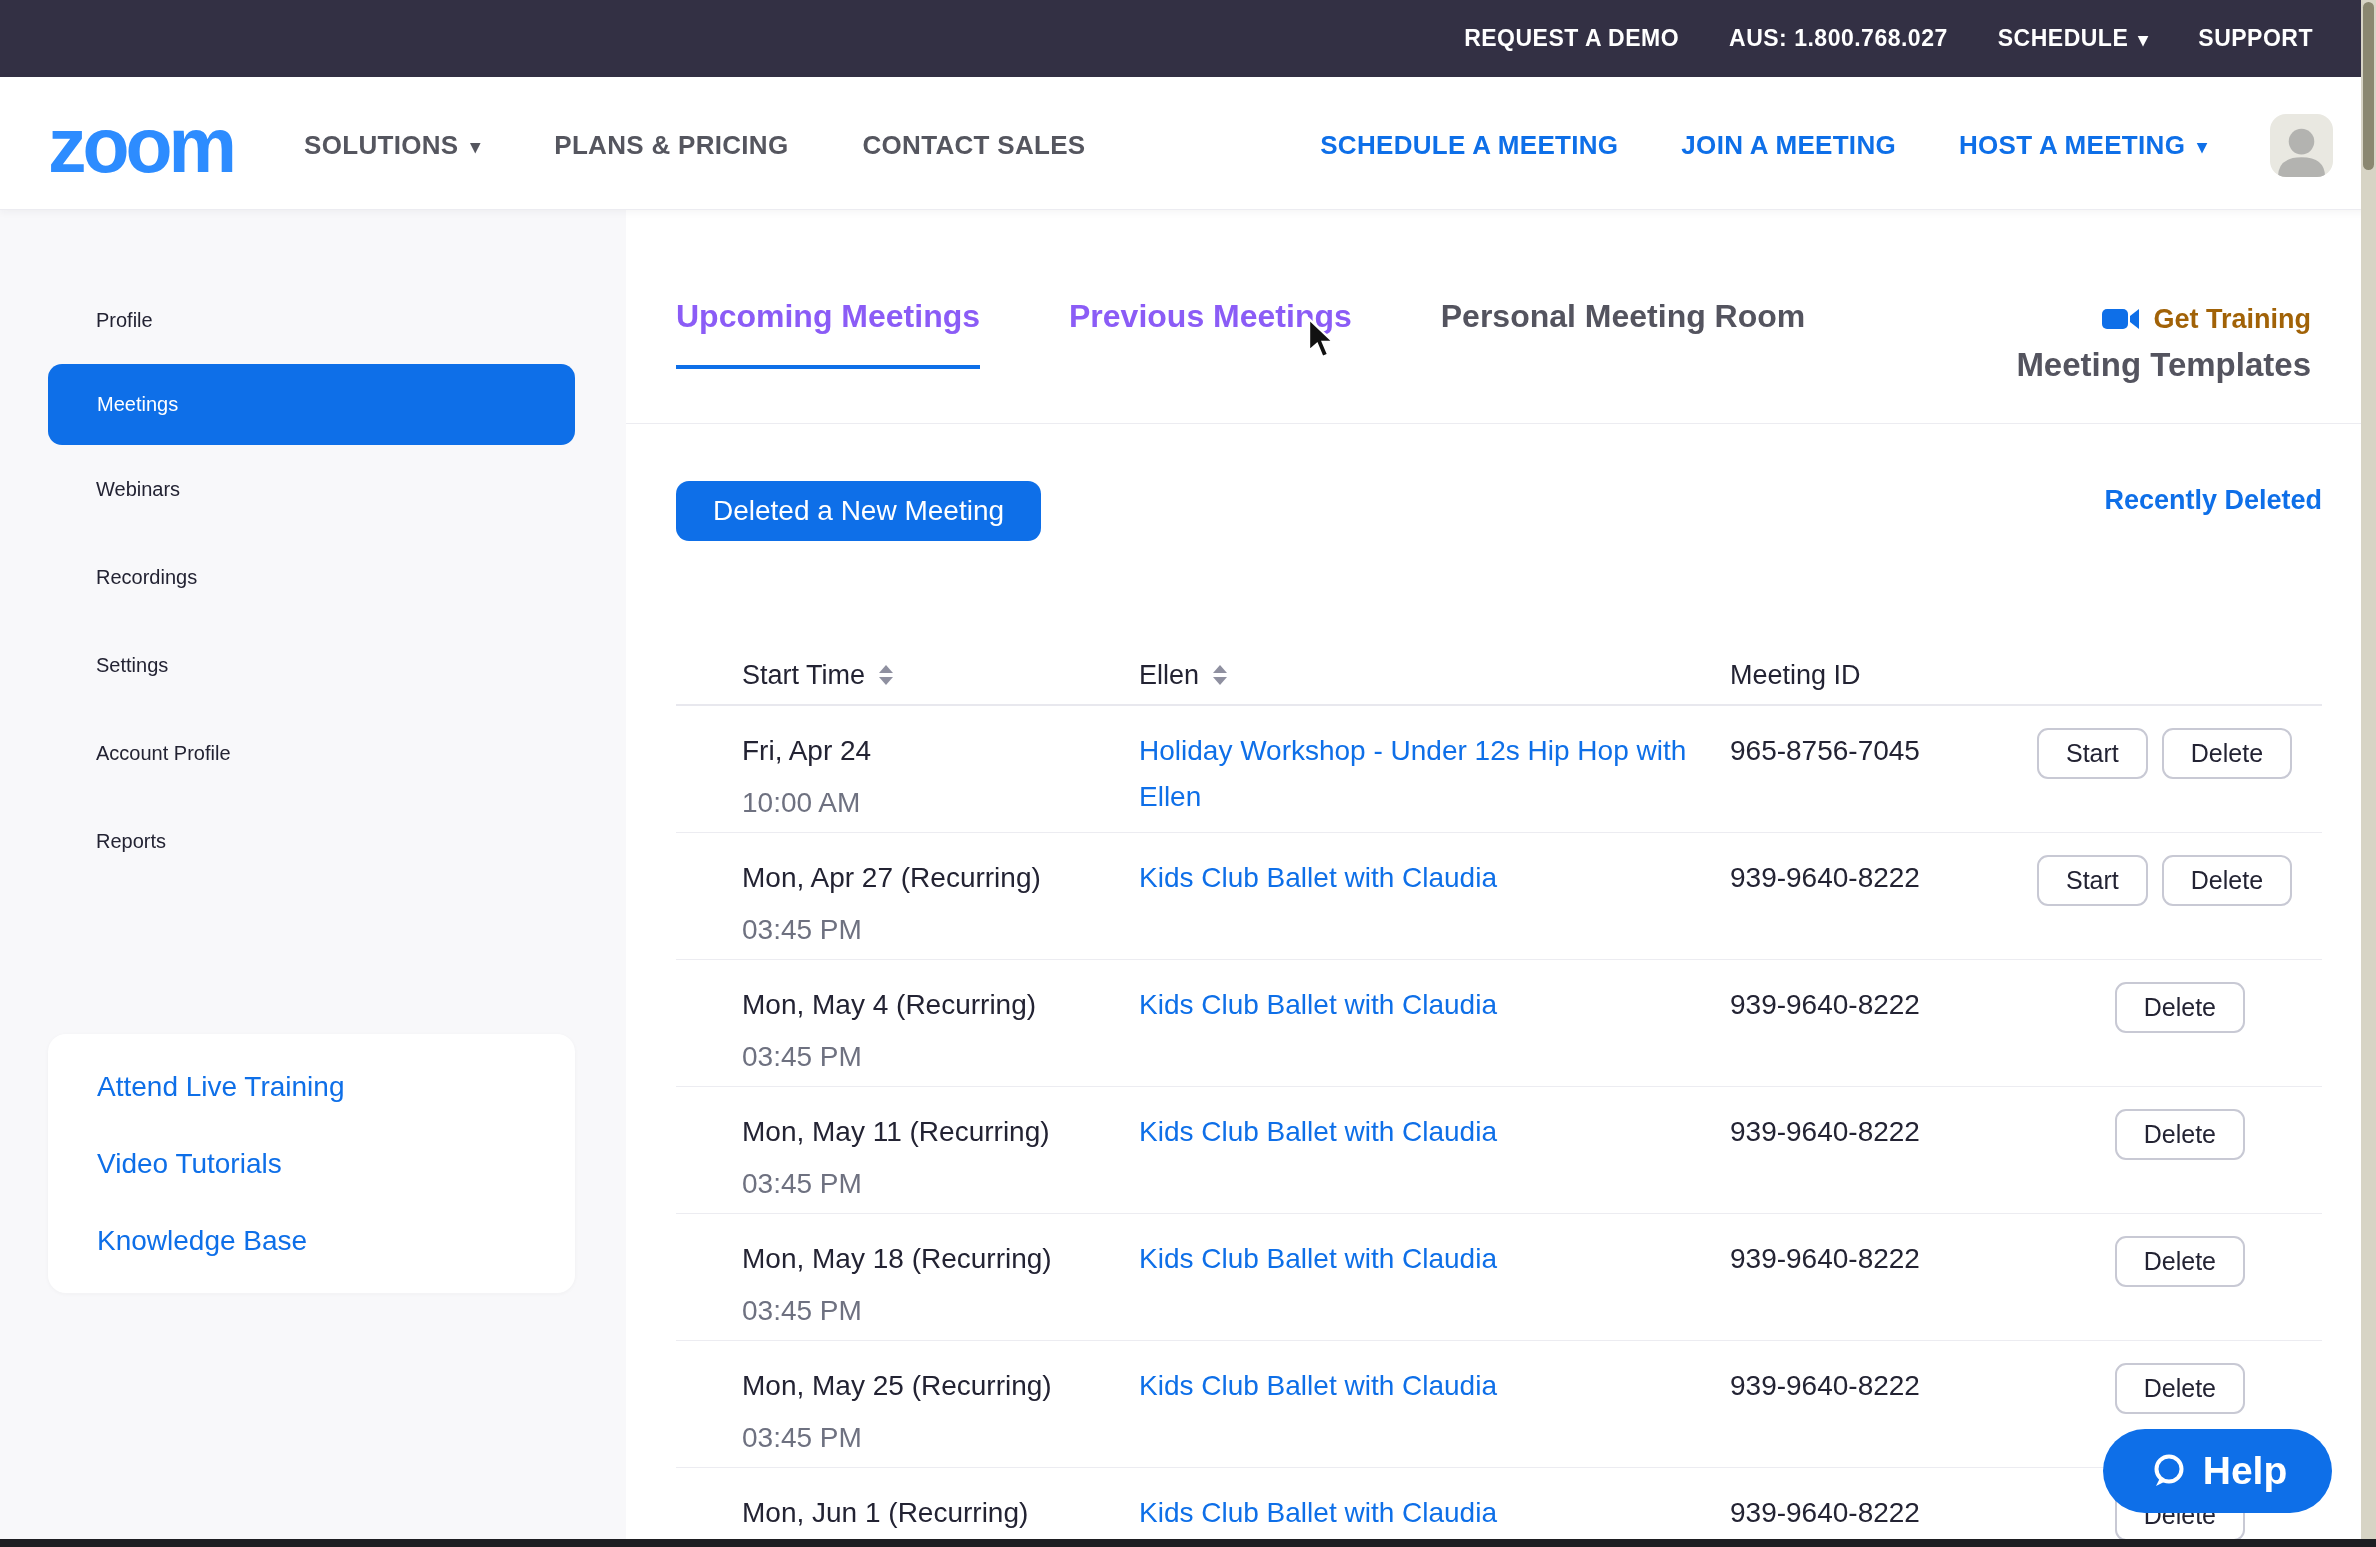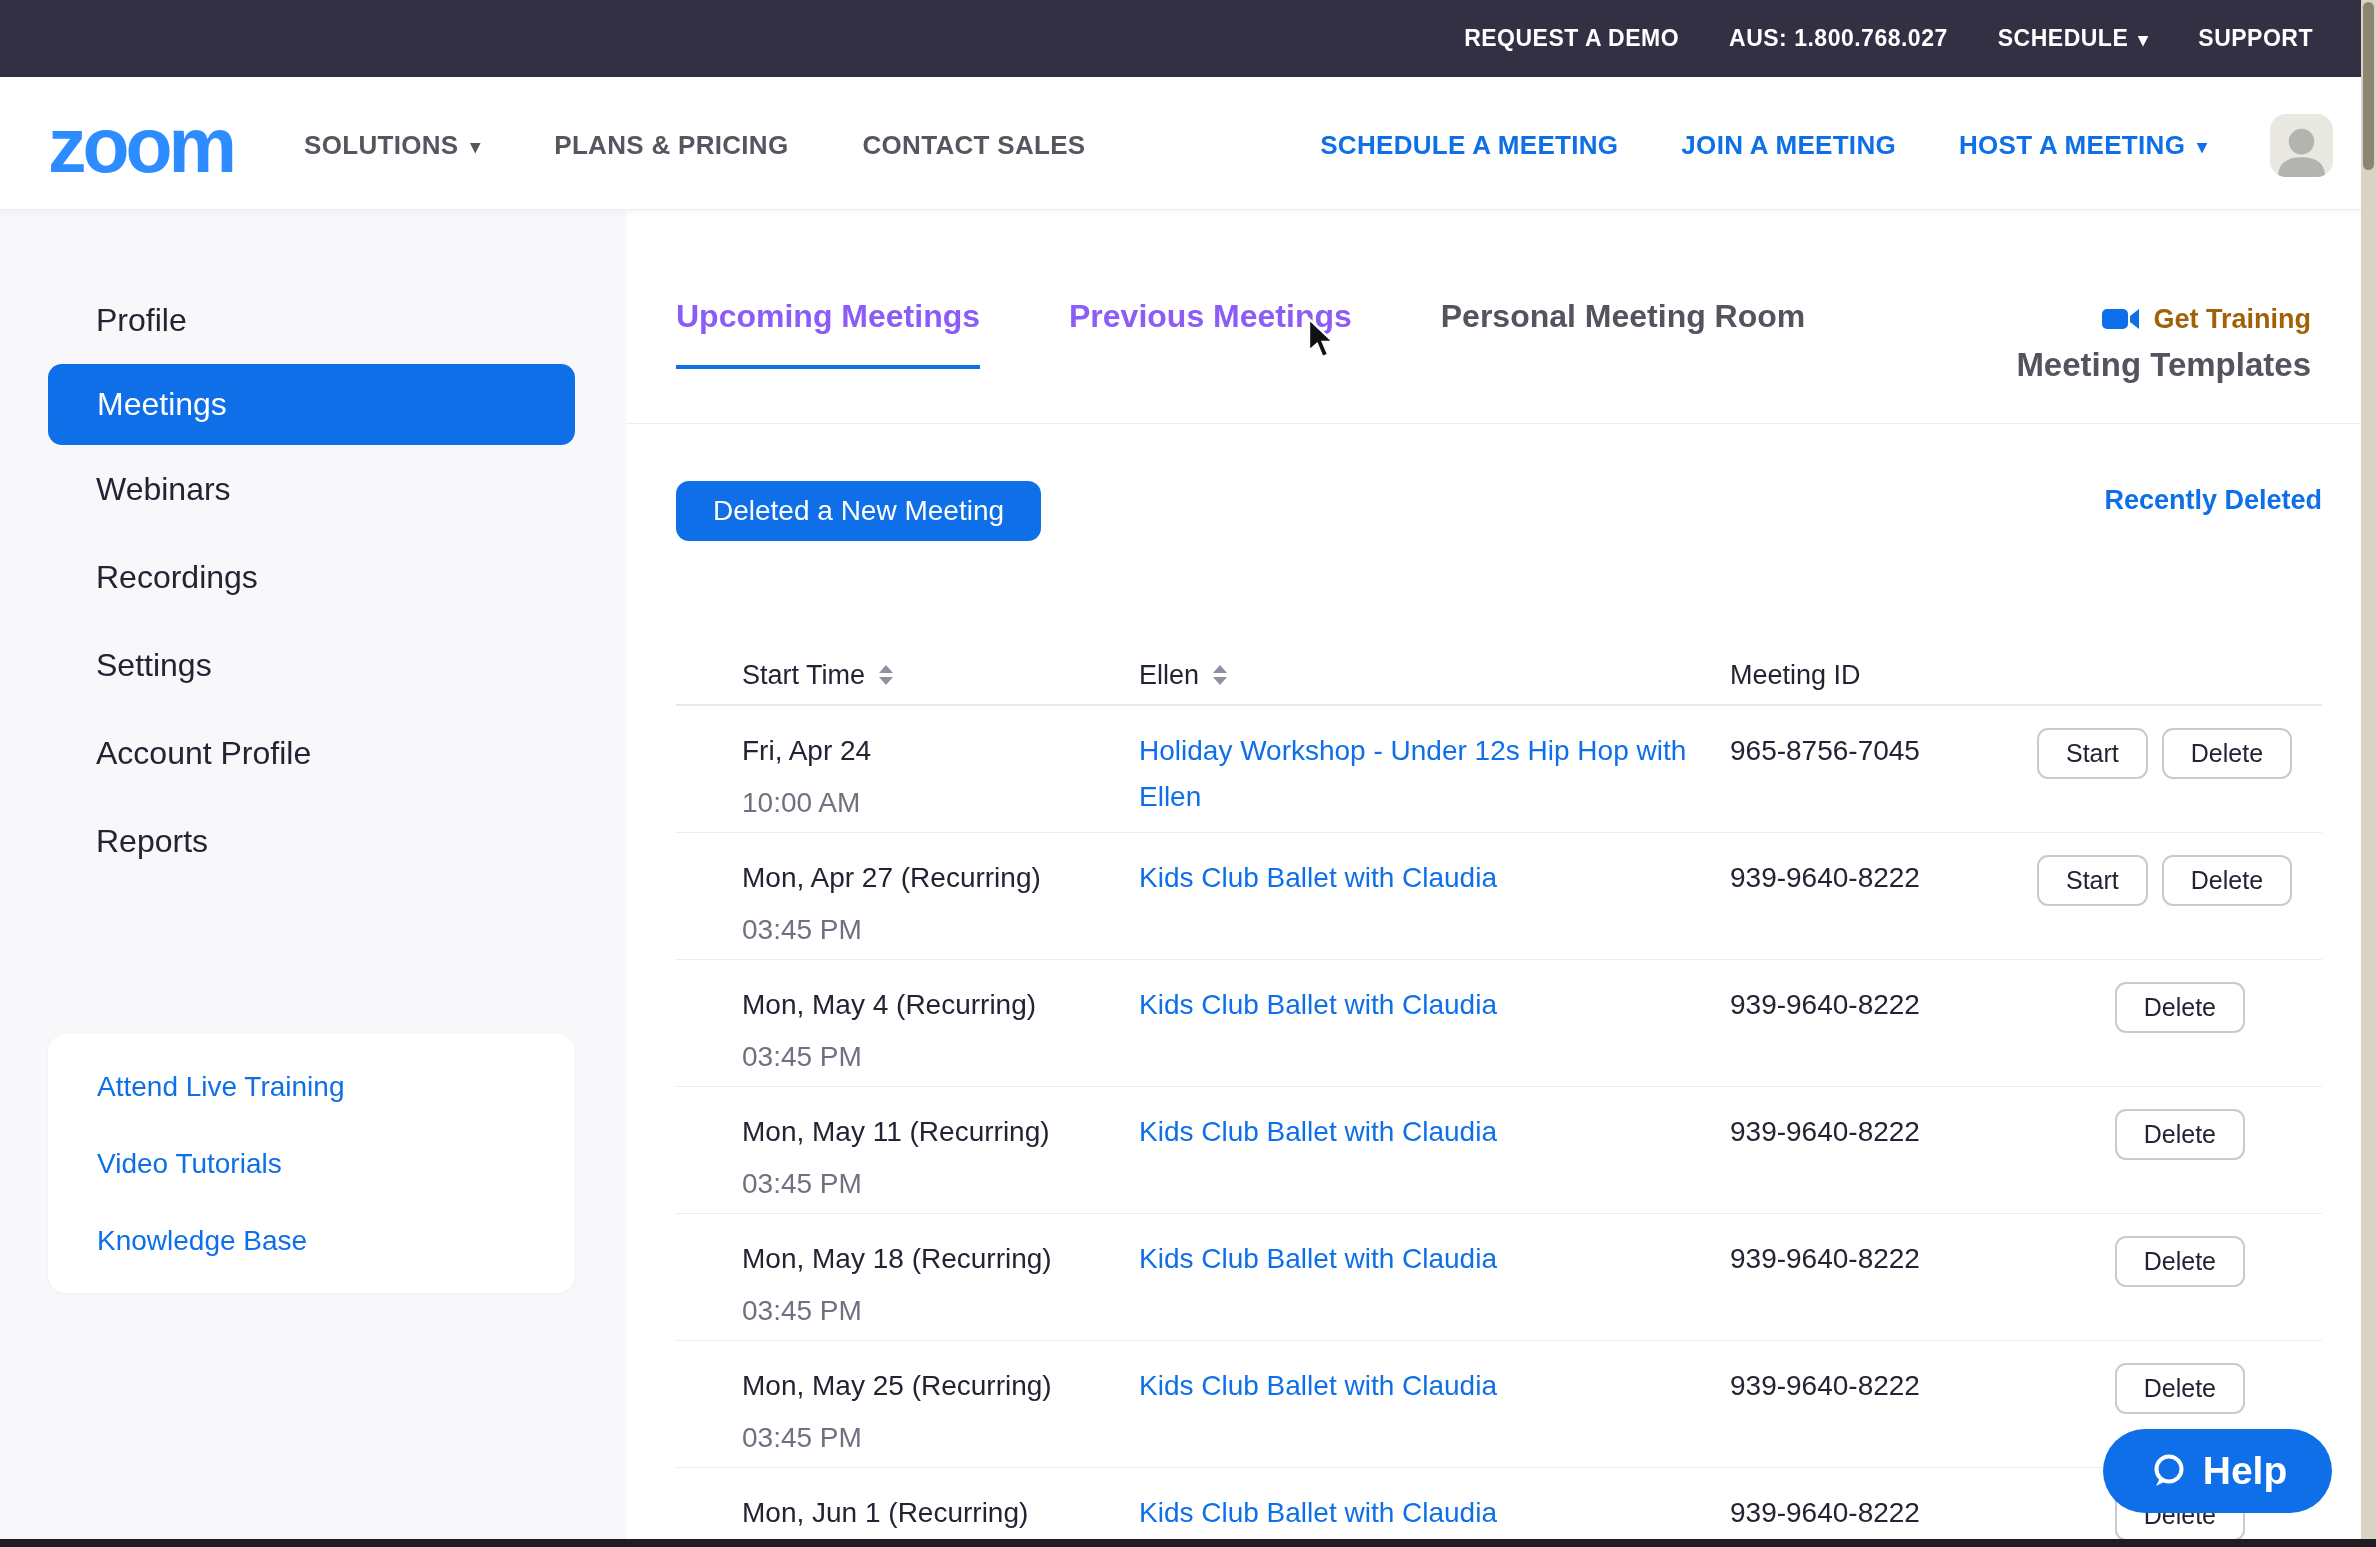--- a/index.html
+++ b/index.html
@@ -18,21 +18,21 @@
   .nav-item { font-size:26px; font-weight:600; color:#55565f; letter-spacing:0.3px; cursor:pointer; display:flex; align-items:center; gap:12px; }
   .nav-item .caret { color:#55565f; }
   .header-actions { margin-left:auto; display:flex; gap:63px; align-items:center; }
   .action-link { font-size:26px; font-weight:600; color:#0e6fe8; letter-spacing:0.3px; cursor:pointer; display:flex; align-items:center; gap:12px; }
   .avatar { width:63px; height:63px; border-radius:16px; background:#e9e8e1; display:flex; align-items:flex-end; justify-content:center; overflow:hidden; cursor:pointer; }
 
   
   .content { display:flex; height:1338px; position:relative; }
   .sidebar { width:626px; background:#f8f8fa; position:relative; flex:none; }
   .side-list { list-style:none; margin-top:66px; }
-  .side-item { height:88px; display:flex; align-items:center; padding-left:96px; font-size:32px; font-weight:500; color:#232333; cursor:pointer;text-align:center; }
+  .side-item { height:88px; display:flex; align-items:center; padding-left:96px; font-size:20px; font-weight:500; color:#232333; cursor:pointer;text-align:center; }
   .side-item.active { background:#0e6fe8; color:#fff; border-radius:14px; margin:0 51px 0 48px; padding-left:49px; height:81px; }
   .help-card { position:absolute; left:48px; right:51px; top:824px; height:259px; background:#fff; border-radius:18px; padding-top:14px; box-shadow:0 1px 4px rgba(40,40,60,.04); }
   .help-card-link { height:77px; line-height:77px; padding-left:49px; font-size:28px; font-weight:500; color:#0e6fe8; cursor:pointer; }
 
   .main { flex:1; position:relative; background:#fff; }
 
   
   .tabs { position:absolute; left:50px; top:87px; display:flex; gap:89px; }
   .tab { font-size:32px; font-weight:600; color:#8b5cf6; line-height:38px; padding-bottom:30px; cursor:pointer; }
   .tab.active { border-bottom:4px solid #0e6fe8; }

